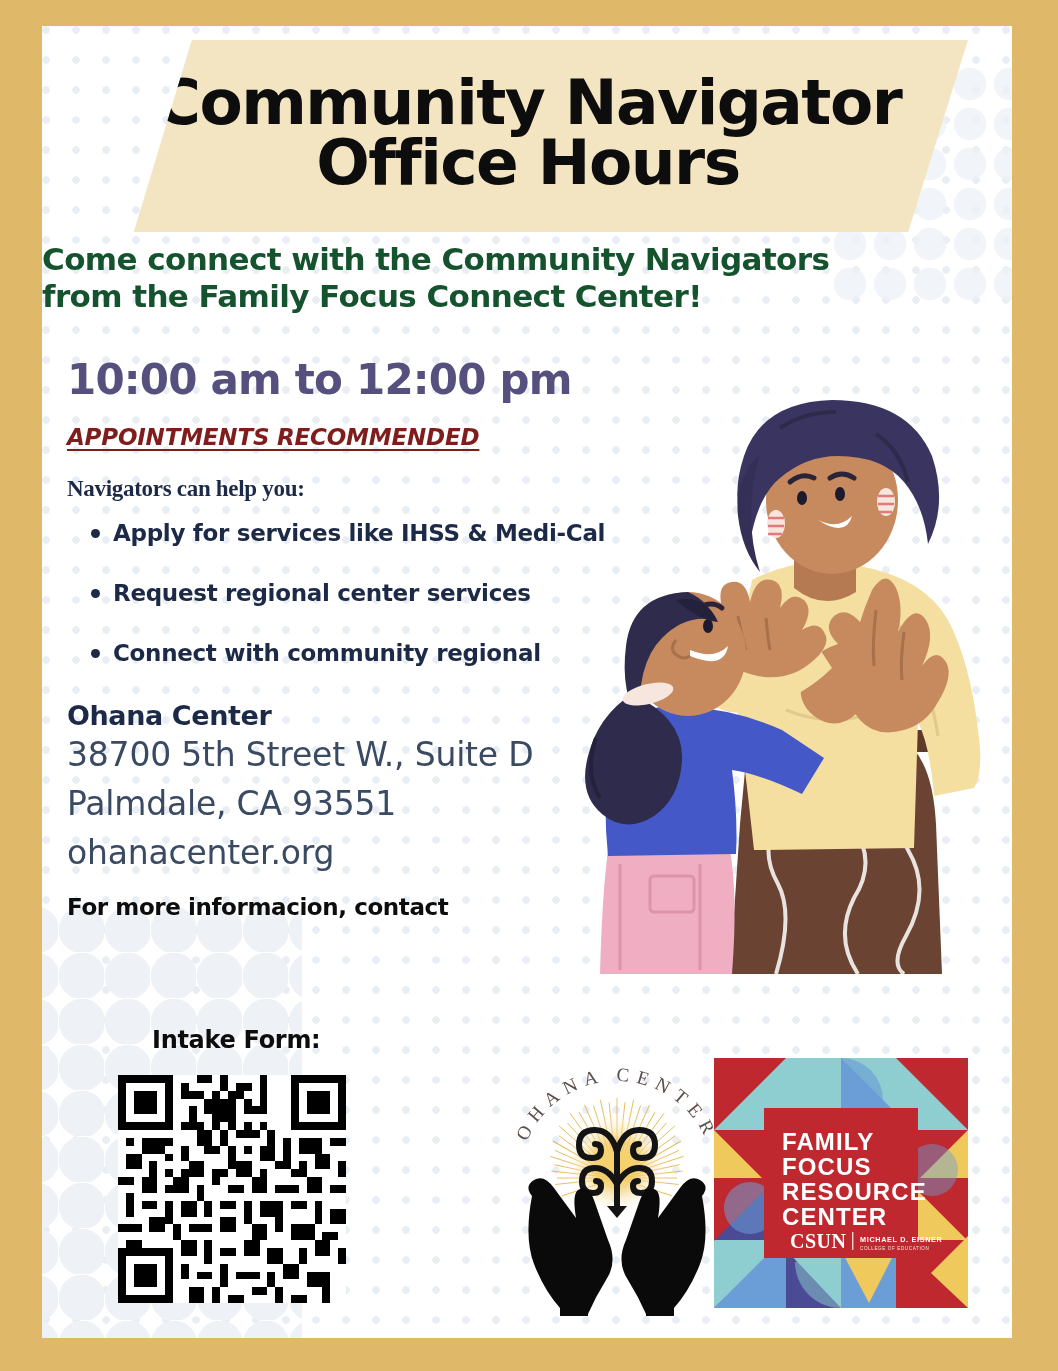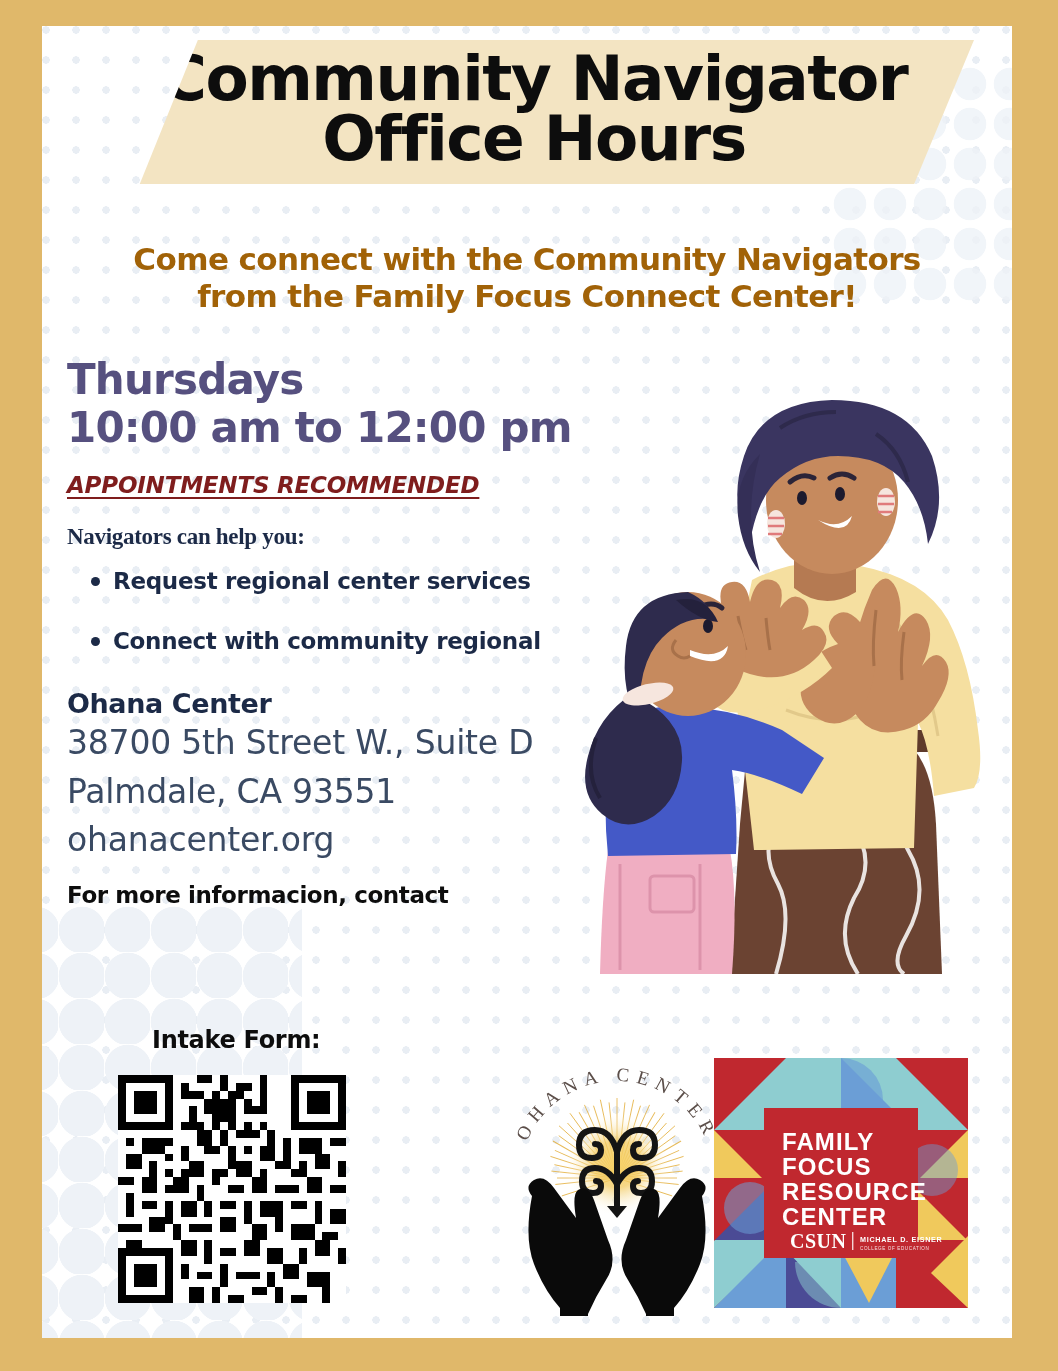--- a/index.html
+++ b/index.html
@@ -30,42 +30,42 @@
     pointer-events:none;
   }
   .dots-big-right{
     position:absolute;right:-20px;top:40px;width:200px;height:240px;
     background-image:radial-gradient(circle at 18px 18px, #eef2f7 16px, transparent 16.6px);
     background-size:40px 40px;
     opacity:.8;pointer-events:none;
   }
   
   .banner{
-    position:absolute;left:52px;top:14px;
-    width:880px;height:144px;
+    position:absolute;left:46px;top:14px;
+    width:880px;height:192px;
     background:#f3e4c2;
     clip-path:polygon(11.8% 0%, 100% 0%, 93.2% 100%, 5.2% 100%);
     display:flex;align-items:center;justify-content:center;
     z-index:2;
   }
   .banner h1{
     margin:0;padding:0 0 6px 0;
     text-align:center;
     font-size:63px;line-height:0.96;
     font-weight:bold;letter-spacing:-1.5px;
     color:#0d0d0d;
     font-family:"DejaVu Sans", sans-serif;
   }
   
   .subtitle{
     position:absolute;left:0;top:215px;width:970px;
-    text-align:center;
+    text-align:left;
     font-size:31px;line-height:1.18;
     font-weight:bold;letter-spacing:-0.6px;
-    color:#a16207;
+    color:#14532d;
     font-family:"DejaVu Sans", sans-serif;
     z-index:2;
   }
   
   .col{
     position:absolute;left:25px;top:330px;width:600px;z-index:3;
   }
   .days{
     font-size:42px;line-height:1.14;font-weight:bold;
     color:#56507f;letter-spacing:-0.8px;
@@ -224,26 +224,26 @@
     <path d="M108 198 q-56 2 -62 54 q-6 46 14 78 q-4 -60 22 -86 q24 -24 52 -18 q-4 -18 -26 -28 Z" fill="#2e2b4d"></path>
     <path d="M96 206 q30 -6 42 22 q-20 -2 -42 -22 Z" fill="#24213c"></path>
 
     <path d="M52 300 q-34 22 -44 62 q-10 38 14 58 q24 20 52 2 q26 -18 28 -56 q2 -42 -50 -66 Z" fill="#2e2b4d"></path>
     <path d="M16 344 q-12 34 4 60" stroke="#24213c" stroke-width="4" fill="none"></path>
     <ellipse cx="68" cy="300" rx="26" ry="10" fill="#f6e6de" transform="rotate(-14 68 300)"></ellipse>
   </svg>
 
   <div class="col">
     <div class="days">
-      <div>Thursdays</div>
       <div>10:00 am to 12:00 pm</div>
     </div>
     <div class="appt">APPOINTMENTS RECOMMENDED</div>
     <div class="helplead">Navigators can help you:</div>
     <ul class="bullets">
+      <li>Apply for services like IHSS &amp; Medi-Cal</li>
       <li>Request regional center services</li>
       <li>Connect with community regional</li>
     </ul>
     <div class="addr-name">Ohana Center</div>
     <div class="addr-line">38700 5th Street W., Suite D</div>
     <div class="addr-line">Palmdale, CA 93551</div>
     <div class="addr-line">ohanacenter.org</div>
     <div class="contact">
       <div>For more informacion, contact</div>
     </div>

